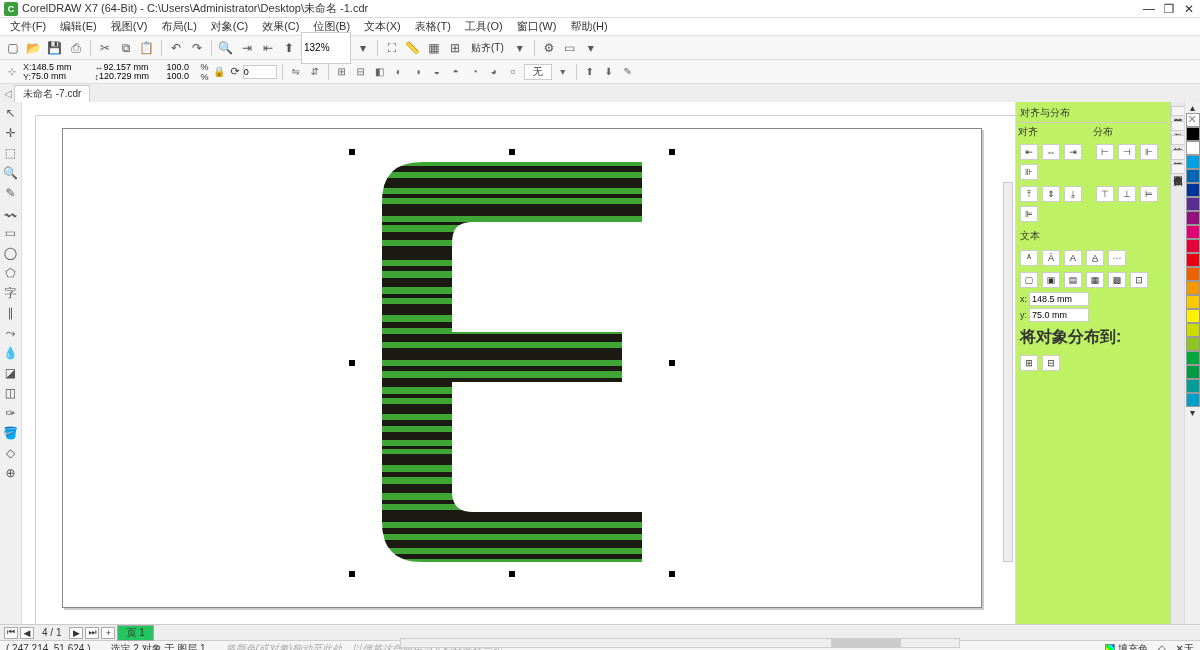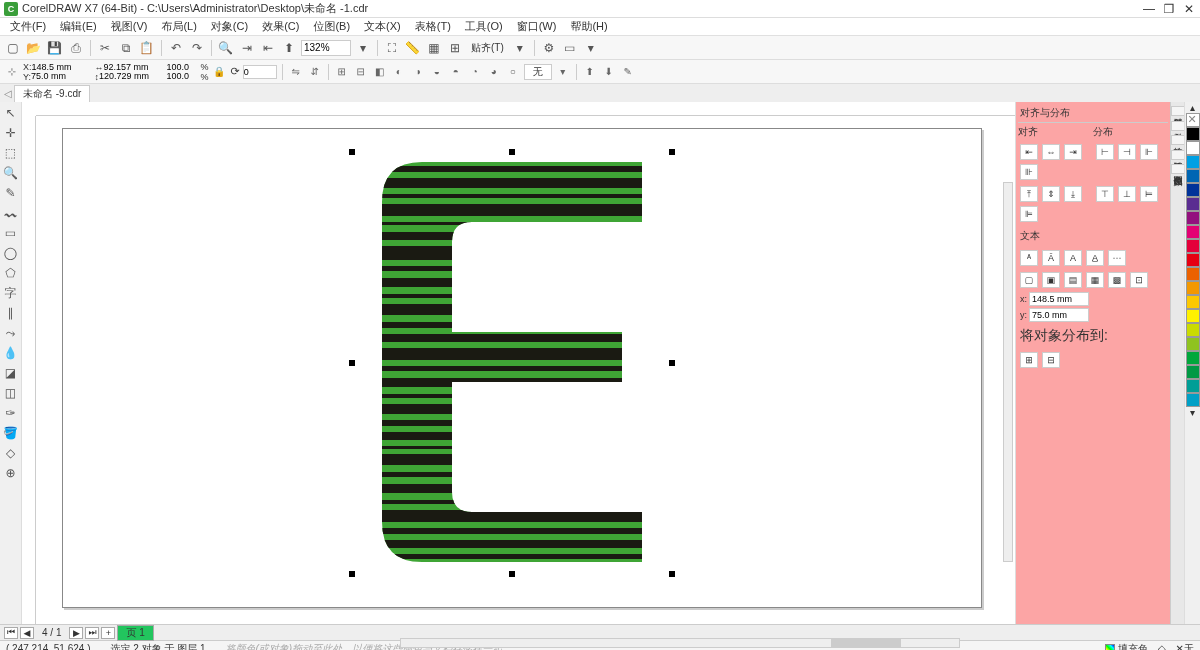--- a/index.html
+++ b/index.html
@@ -7,39 +7,39 @@
 .titlebar { height: 18px; background: #fff; display: flex; align-items: center; padding: 0 4px; border-bottom: 1px solid #ddd; }
 .titlebar .logo { width: 14px; height: 14px; background: #3a9e3a; border-radius: 2px; margin-right: 4px; display:inline-flex;align-items:center;justify-content:center;color:#fff;font-size:9px;font-weight:bold;}
 .titlebar .ttl { flex: 1; font-size: 11px; color: #333; }
 .winbtns { display: flex; gap: 6px; }
 .winbtns span { width: 14px; height: 14px; display: inline-flex; align-items: center; justify-content: center; font-size: 12px; cursor: pointer; }
 .menubar { height: 18px; background: #fff; display: flex; align-items: center; padding: 0 4px; gap: 2px; border-bottom: 1px solid #e0e0e0; }
 .menubar span { padding: 0 6px; font-size: 11px; cursor: pointer; }
 .toolbar { height: 24px; background: #f7f7f7; border-bottom: 1px solid #ddd; display: flex; align-items: center; padding: 0 4px; gap: 3px; }
 .tbtn { width: 18px; height: 18px; display: inline-flex; align-items: center; justify-content: center; font-size: 12px; color: #555; cursor: pointer; border-radius:2px;}
 .sep { width: 1px; height: 16px; background: #ccc; margin: 0 2px; }
-.zoom { width: 50px; height: 16px; border: 1px solid #ccc; font-size: 10px; padding: 0 2px; background:#fff;}
+.zoom { width: 50px; height: 32px; border: 1px solid #ccc; font-size: 10px; padding: 0 2px; background:#fff;}
 .propbar { height: 24px; background: #f7f7f7; border-bottom: 1px solid #ddd; display: flex; align-items: center; padding: 0 4px; gap: 3px; }
 .pf { display:flex; flex-direction:column; font-size:9px; line-height:9px; }
 .pf input{ width:60px; height:9px; border:none; font-size:9px; background:transparent;}
 .smlbtn{width:16px;height:16px;display:inline-flex;align-items:center;justify-content:center;font-size:10px;color:#666;cursor:pointer;}
 .doctab { height: 18px; background: #eee; display: flex; align-items: center; padding-left:14px;}
 .doctab .tab { background:#fff; border:1px solid #ccc; border-bottom:none; padding:1px 8px; font-size:10px;}
 .main { display: flex; height: 522px; }
 .tools-left { width: 22px; background: #f0f0f0; border-right: 1px solid #ddd; display: flex; flex-direction: column; align-items: center; padding-top: 2px; gap: 2px; }
 .tl { width: 18px; height: 18px; display: flex; align-items: center; justify-content: center; font-size: 12px; cursor: pointer; color:#555;}
 .canvas-wrap { flex: 1; background: #fff; position: relative; overflow: hidden; }
 .ruler-h { position:absolute; top:0; left:14px; right:0; height:14px; background:#fff; border-bottom:1px solid #ccc; font-size:8px;}
 .ruler-v { position:absolute; top:14px; left:0; width:14px; bottom:0; background:#fff; border-right:1px solid #ccc;}
 .page { position:absolute; top:26px; left:40px; width:920px; height:480px; background:#fff; border:1px solid #888; box-shadow:2px 2px 0 #ccc;}
 .selbox{ position:absolute; top:50px; left:330px; width:320px; height:422px;}
 .handle{position:absolute;width:6px;height:6px;background:#000;}
 .eshape{position:absolute; top:10px; left:30px; width:260px; height:400px;}
 .eshape svg{width:100%;height:100%;}
-.dockers { width: 155px; background: #fca5a5; border-left: 1px solid #ddd; padding:2px; font-size:10px;}
+.dockers { width: 155px; background: #bef264; border-left: 1px solid #ddd; padding:2px; font-size:10px;}
 .dockers .hd{font-size:10px; padding:2px; border-bottom:1px solid #ccc;}
 .dockers .row{display:flex; gap:4px; padding:3px 2px; flex-wrap:wrap;}
 .dockers .ibtn{width:18px;height:16px;border:1px solid #ccc;background:#fff;display:inline-flex;align-items:center;justify-content:center;font-size:9px;cursor:pointer;}
 .dfield{display:flex;align-items:center;gap:2px;font-size:9px;padding:1px 2px;}
 .dfield input{width:60px;height:14px;font-size:9px;border:1px solid #ccc;padding:0 2px;}
 .palette { width: 16px; background: #f0f0f0; border-left: 1px solid #ddd; display:flex; flex-direction:column;}
 .sw{width:14px;height:14px;border:1px solid #999;margin:0 auto;}
 .docktabs{width:14px;background:#e8e8e8;border-left:1px solid #ccc;writing-mode:vertical-rl;font-size:9px;padding-top:4px;}
 .docktabs span{padding:4px 1px;border:1px solid #ccc;background:#f5f5f5;margin-bottom:2px;cursor:pointer;}
 .pagebar{height:16px;background:#eee;border-top:1px solid #ccc;display:flex;align-items:center;font-size:10px;padding:0 4px;gap:2px;}
@@ -146,21 +146,21 @@
   <span class="smlbtn">▾</span>
   <span class="sep"></span>
   <span class="smlbtn">⬆</span>
   <span class="smlbtn">⬇</span>
   <span class="smlbtn">✎</span>
   <div style="flex:1"></div>
 </div>
 
 <div class="doctab">
   <span style="position:absolute;left:4px;font-size:10px;color:#888;">◁</span>
-  <span class="tab">未命名 -9.cdr</span>
+  <span class="tab">未命名 -7.cdr</span>
 </div>
 
 <div class="main">
   <div class="tools-left">
     <span class="tl">↖</span>
     <span class="tl">✛</span>
     <span class="tl">⬚</span>
     <span class="tl">🔍</span>
     <span class="tl">✎</span>
     <span class="tl">〰</span>
@@ -281,21 +281,21 @@
       <span class="ibtn">⊡</span>
     </div>
     <div class="dfield">
         <span>x:</span>
         <input value="148.5 mm" style="">
       </div>
     <div class="dfield">
         <span>y:</span>
         <input value="75.0 mm" style="">
       </div>
-    <div style="padding:4px 2px;font-size:14px;">将对象分布到:</div>
+    <div style="padding:4px 2px;font-size:16px;font-weight:bold;">将对象分布到:</div>
     <div class="row">
       <span class="ibtn">⊞</span>
       <span class="ibtn">⊟</span>
     </div>
   </div>
 
   <div class="docktabs">
     <span>对象属性</span>
     <span>对齐与分布</span>
     <span>轮廓</span>

